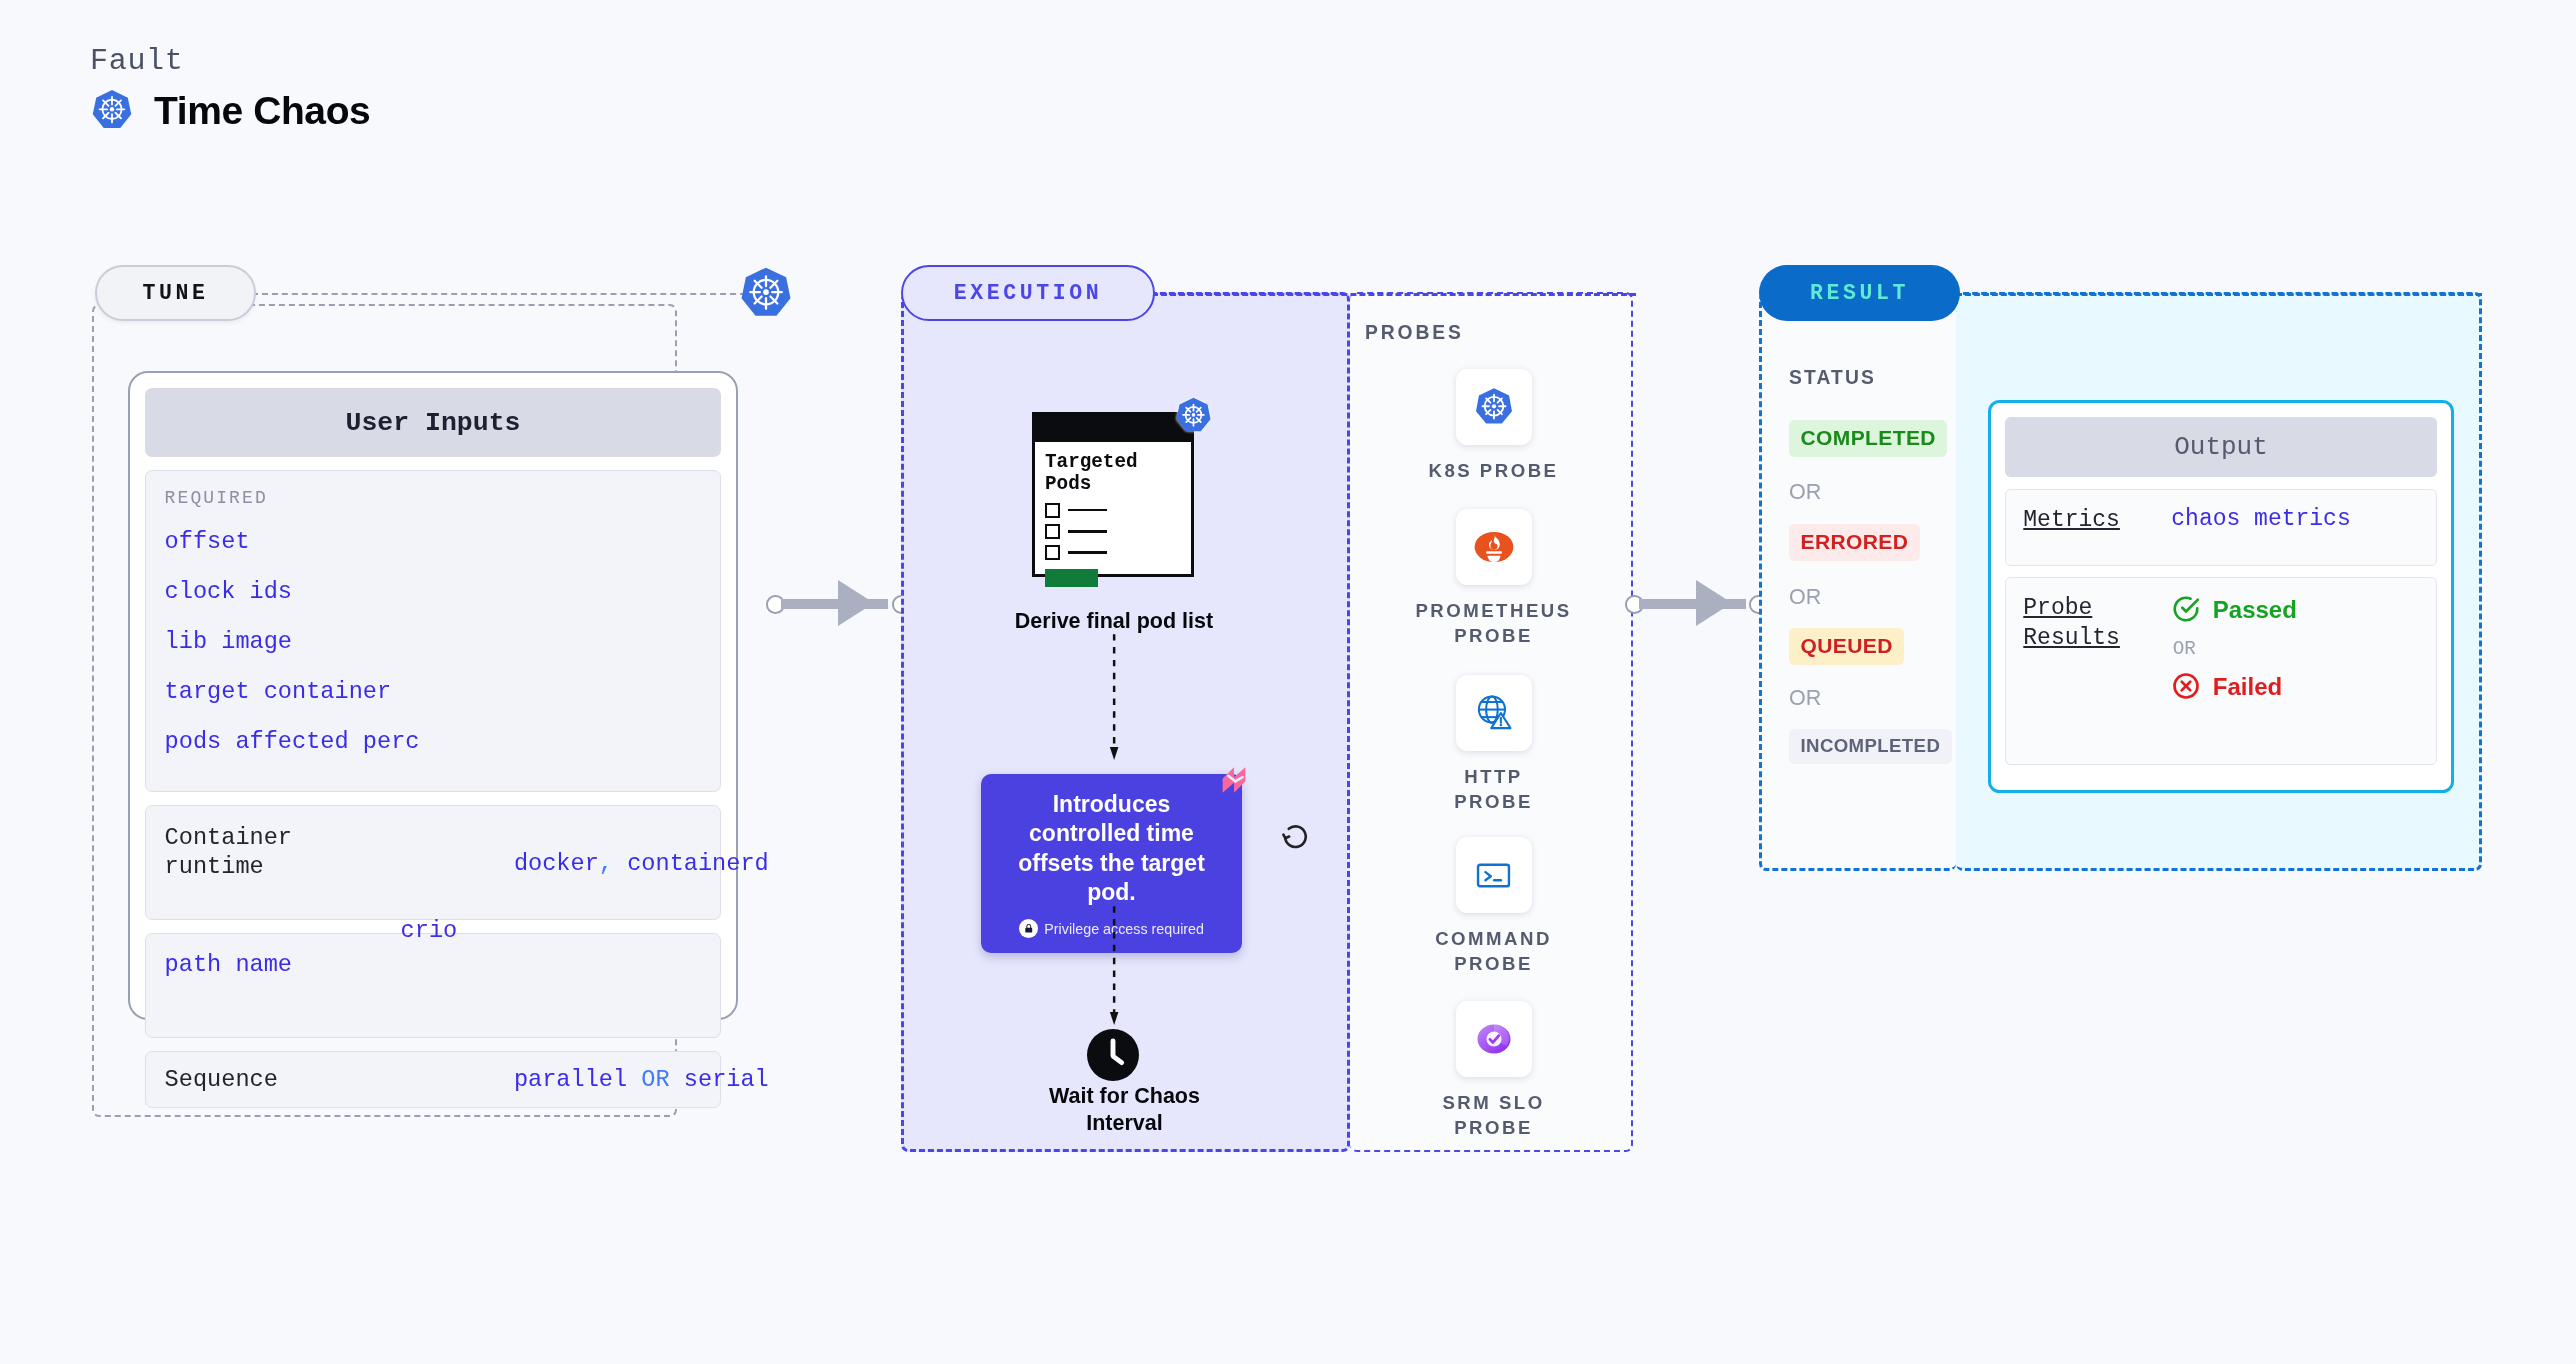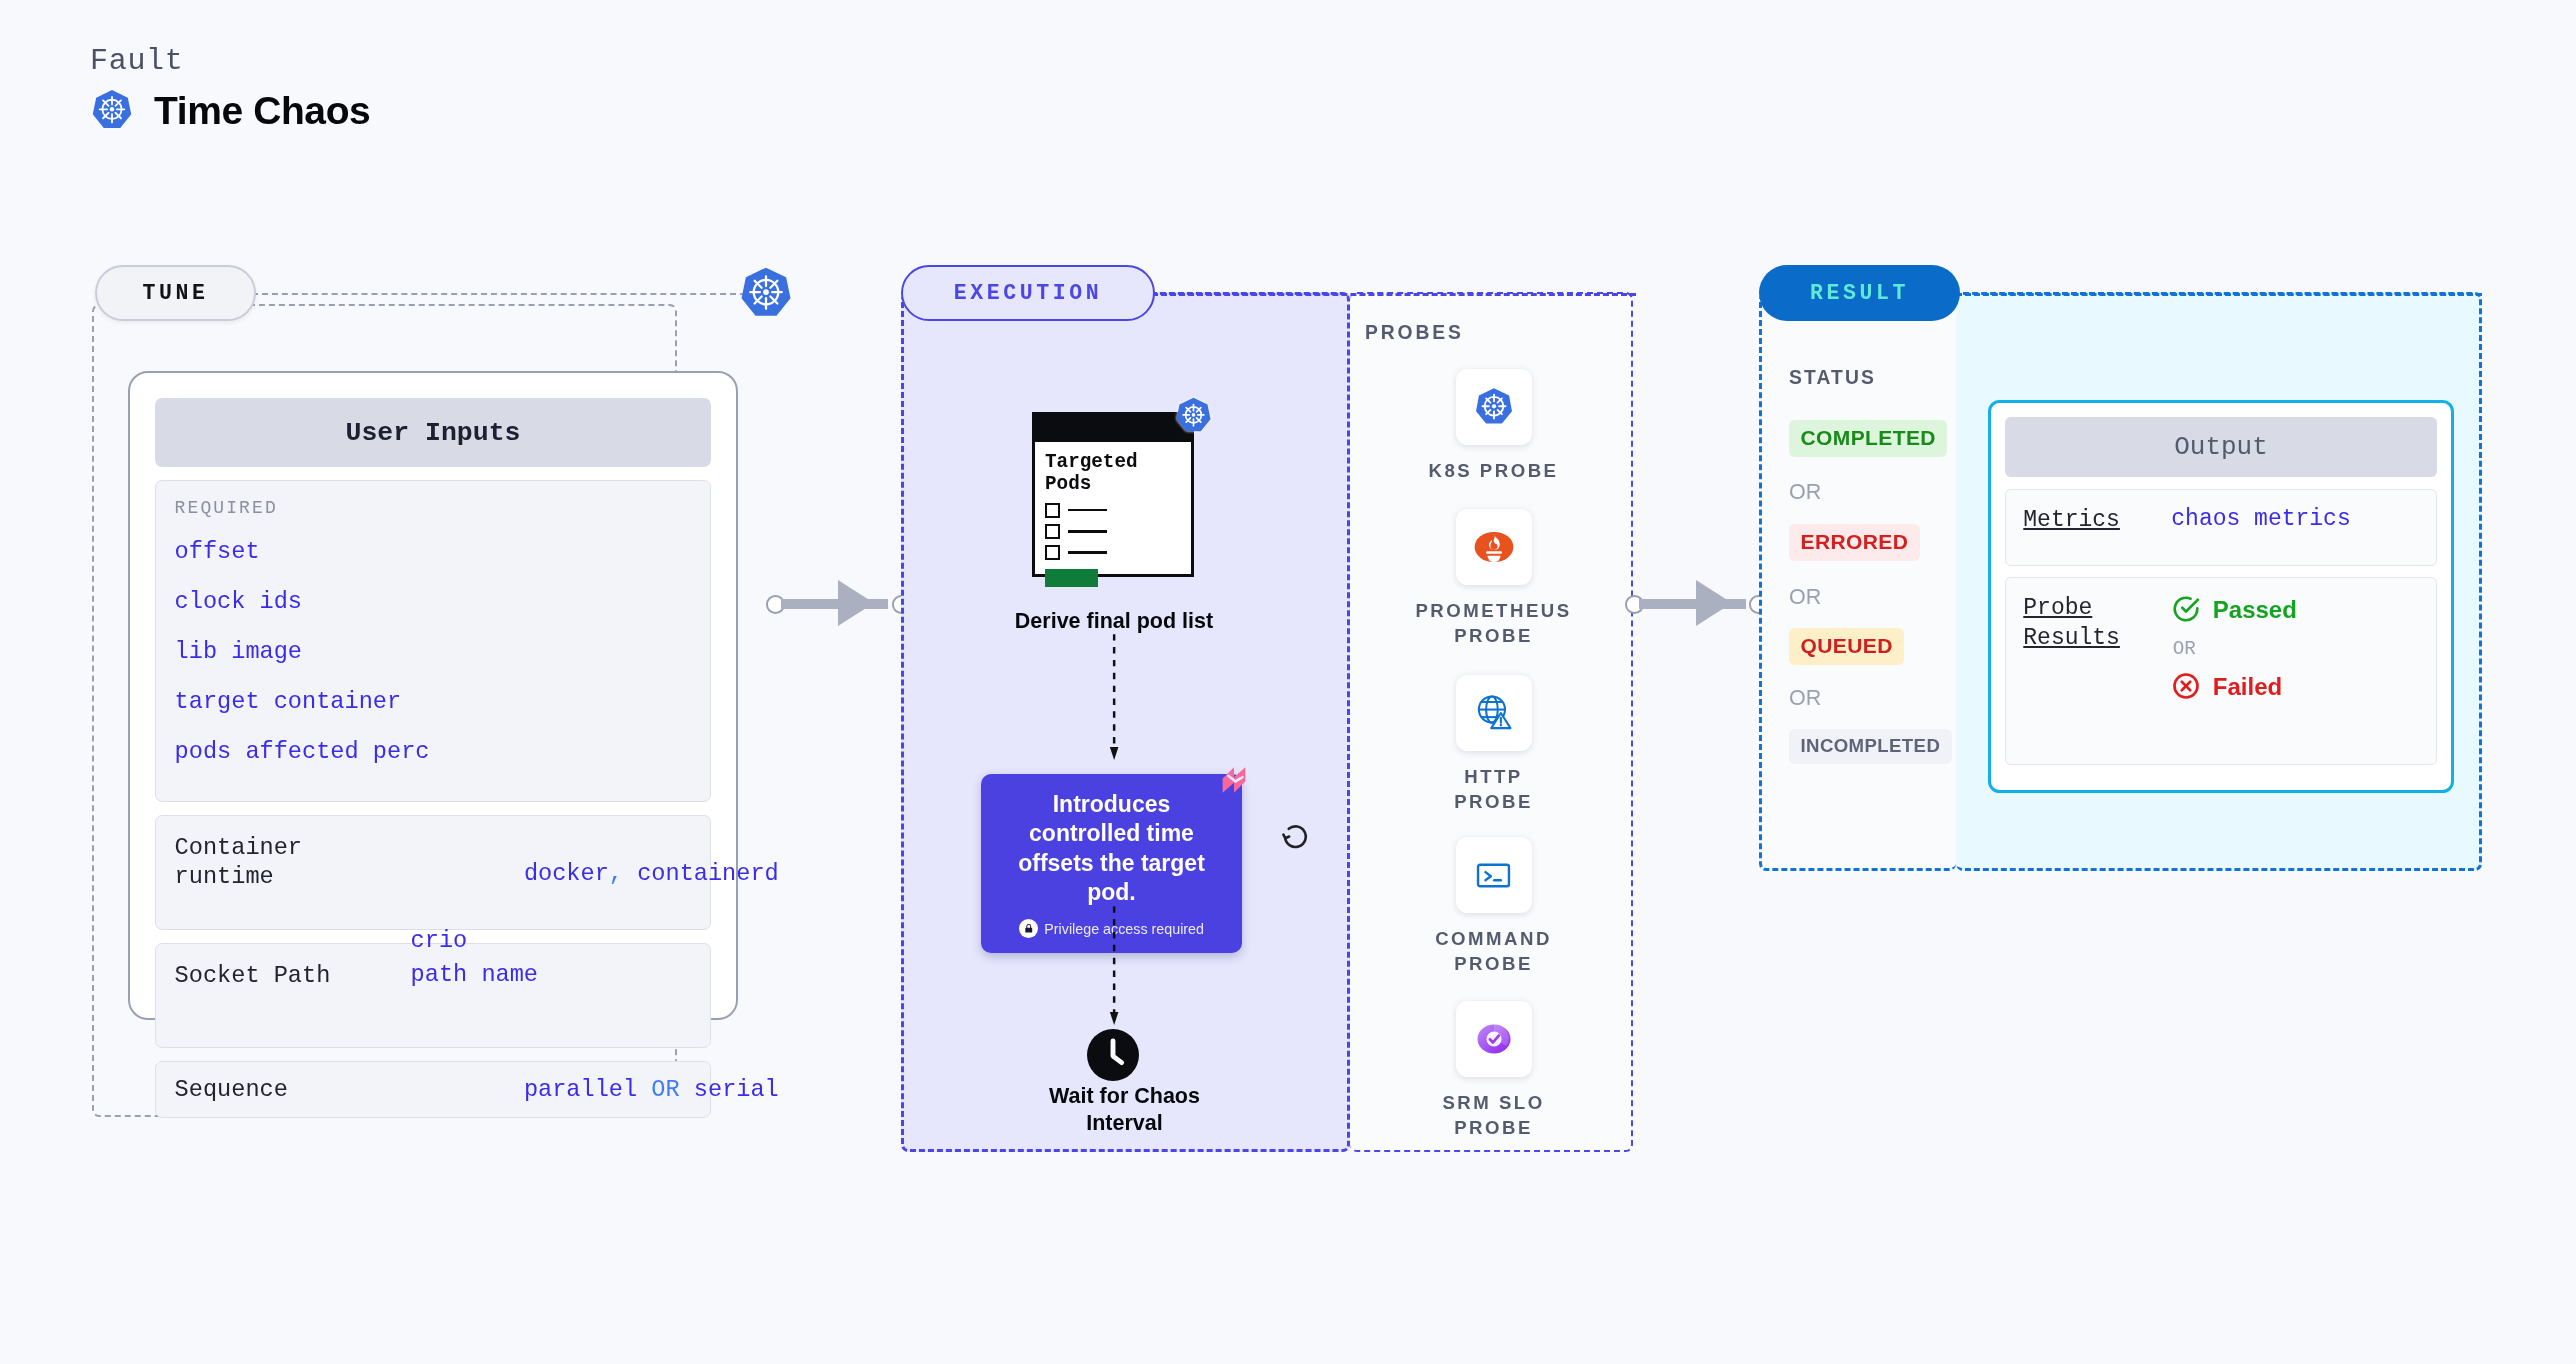--- a/index.html
+++ b/index.html
@@ -46,21 +46,21 @@
   #result-pill {
     left: 1759px; top: 265px; width: 201px; height: 56px;
     background: #0b6bc9; border: none; color: #5eead4;
     font-size: 21.5px;
   }
 
   
   #user-inputs-card {
     position: absolute; left: 128px; top: 371px; width: 610px; height: 649px;
     background: #ffffff; border: 2.1px solid #9aa0b4; border-radius: 20px;
-    padding: 25px;
+    padding: 15px;
   }
   #user-inputs-header {
     background: #d8dae6; border-radius: 7.2px; height: 69px;
     display: flex; align-items: center; justify-content: center;
     font-family: "Liberation Mono", monospace; font-size: 26.5px;
     color: #1d2030; font-weight: 700;
   }
   .ui-sec {
     background: #f3f4f9; border: 1.4px solid #dcdfe8; border-radius: 7.2px;
     margin-top: 13px; padding: 17px 18.6px; display: flex;
@@ -281,21 +281,20 @@
     <div class="ui-label">Container runtime</div>
     <div class="ui-vals">
       <div class="ui-val" style="margin-bottom:13px;">
         <span>docker</span><span class="sep">,</span> <span>containerd</span>
       </div>
       <div class="ui-val">crio</div>
     </div>
   </div>
 
   <div class="ui-sec" style="height:105px;">
-    <div class="ui-label">Socket Path</div>
     <div class="ui-vals">
       <div class="ui-val">path name</div>
     </div>
   </div>
 
   <div class="ui-sec" style="height:57px; align-items:center;">
     <div class="ui-label">Sequence</div>
     <div class="ui-vals">
       <div class="ui-val">
         <span>parallel</span> <span class="sep">OR</span> <span>serial</span>

